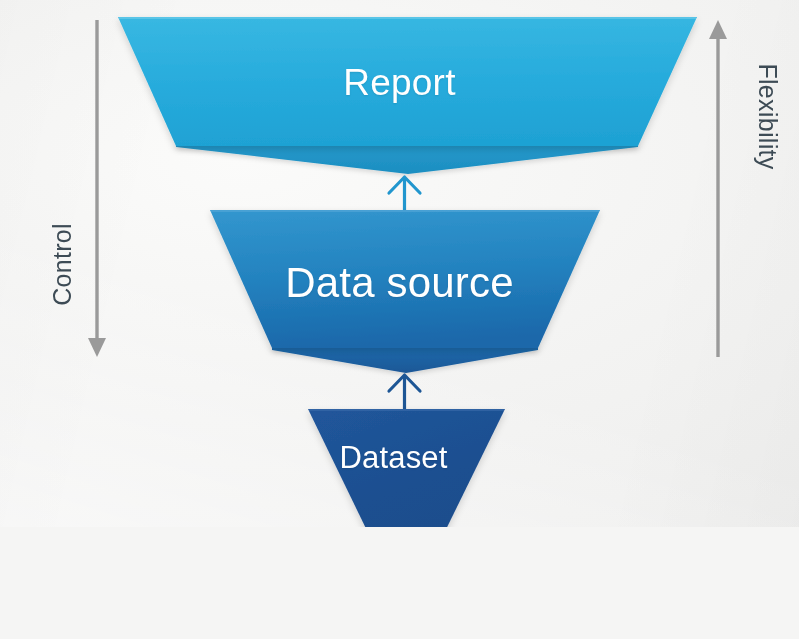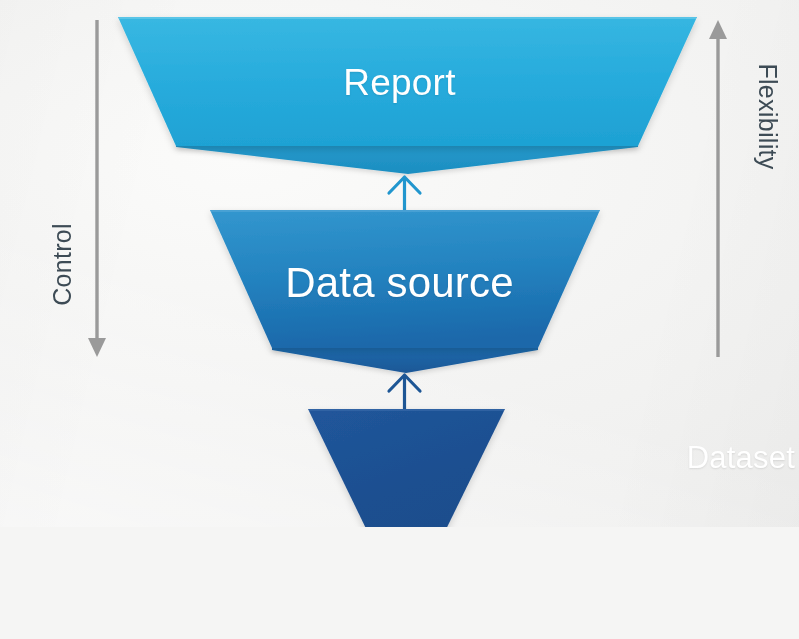--- a/index.html
+++ b/index.html
@@ -57,24 +57,23 @@
     font-size: 37px;
   }
   #label-datasource {
     left: 0;
     right: 0;
     top: 259px;
     font-size: 42px;
   }
   #label-dataset {
     left: 0;
-    right: 4px;
+    right: 12px;
     top: 440px;
     font-size: 31px;
-    text-align: right;
   }
   .axis-label {
     position: absolute;
     color: #3d4b55;
     font-family: "Liberation Sans", sans-serif;
     font-size: 25px;
     font-weight: 400;
     white-space: nowrap;
     letter-spacing: 0.3px;
     pointer-events: none;

